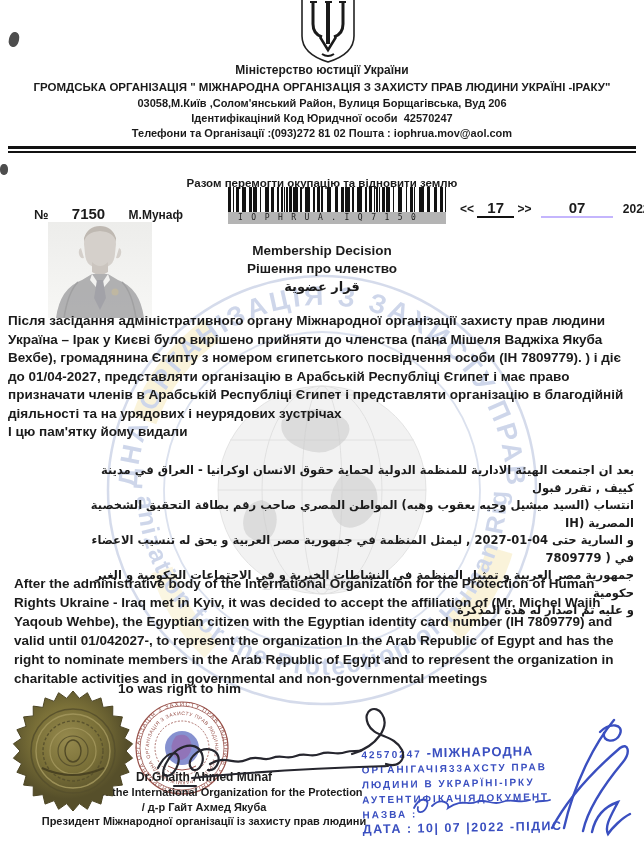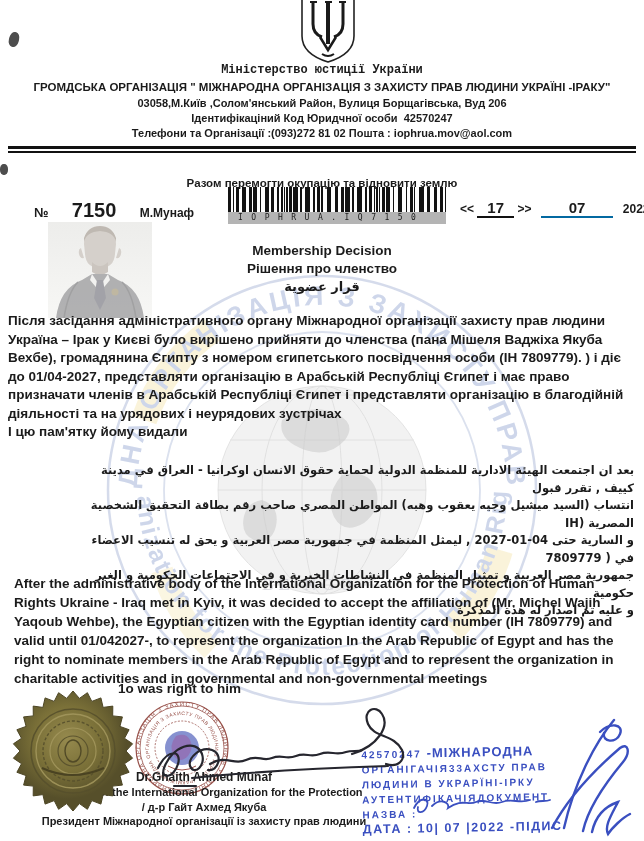--- a/index.html
+++ b/index.html
@@ -6,39 +6,39 @@
   .page{
     position:relative;width:644px;height:841px;margin:0 auto;
     background:#ffffff;overflow:hidden;
     font-family:"Liberation Sans",sans-serif;color:#1b1b1b;
   }
   .abs{position:absolute;}
   .ctr{left:0;width:644px;text-align:center;}
   .pre{white-space:pre-line;}
   
   .hline{font-weight:bold;line-height:15px;}
-  .h1{font-size:12px;font-family:Liberation Mono, monospace;}
+  .h1{font-size:12px;}
   .h2{font-size:11.5px;}
   .h3{font-size:11px;}
   .rule{left:8px;width:628px;height:2px;border-top:3px solid #111;border-bottom:2px solid #111;}
   .motto{font-weight:bold;font-size:11.5px;}
   
   .numrow{left:34px;top:197px;font-weight:bold;font-size:12px;}
   .numrow .no{font-size:13px;}
-  .numrow .num{display:inline-block;font-size:20px;border-bottom:8px solid #ef4444;padding:0 16px;margin:2px 4px;}
+  .numrow .num{display:inline-block;font-size:15px;border-bottom:8px solid #ef4444;padding:0 16px;margin:8px 4px;}
   .barcode{left:228px;top:187px;width:218px;}
   .bars{display:flex;align-items:stretch;height:25px;overflow:hidden;}
   .bars span{display:block;background:#131313;height:100%;flex:none;}
   .bars i{display:block;height:100%;flex:none;}
   .bclabel{height:12px;background:#b4b4b4;color:#1a1a1a;
     font-family:"DejaVu Sans Mono",monospace;font-size:8px;line-height:12px;
     letter-spacing:8.5px;padding-left:10px;overflow:hidden;white-space:nowrap;}
   .daterow{left:460px;top:199px;font-weight:bold;font-size:12px;white-space:nowrap;}
   .daterow .dd{display:inline-block;font-size:15px;border-bottom:2px solid #111;padding:0 10px;}
-  .daterow .mm{display:inline-block;font-size:15px;border-bottom:2px solid #0369a1;padding:0 28px;margin:0 6px;}
+  .daterow .mm{display:inline-block;font-size:15px;border-bottom:2px solid #c4b5fd;padding:0 28px;margin:0 6px;}
   
   .t-en{top:243px;font-weight:bold;font-size:13.5px;}
   .t-uk{top:261px;font-weight:bold;font-size:13.5px;}
   .t-ar{top:279px;font-weight:bold;font-size:13px;font-family:"DejaVu Sans",sans-serif;}
   
   .par-uk{left:8px;top:312px;width:632px;font-weight:bold;font-size:13.5px;line-height:18.5px;z-index:2;}
   .par-ar{right:10px;top:462px;width:548px;direction:rtl;text-align:right;
     font-family:"DejaVu Sans",sans-serif;font-weight:bold;font-size:11.5px;line-height:17.5px;z-index:2;}
   .par-en{left:14px;top:574px;width:620px;font-weight:bold;font-size:13.5px;line-height:19px;z-index:2;}
   .issued{left:118px;top:681px;font-weight:bold;font-size:13.5px;z-index:2;}

